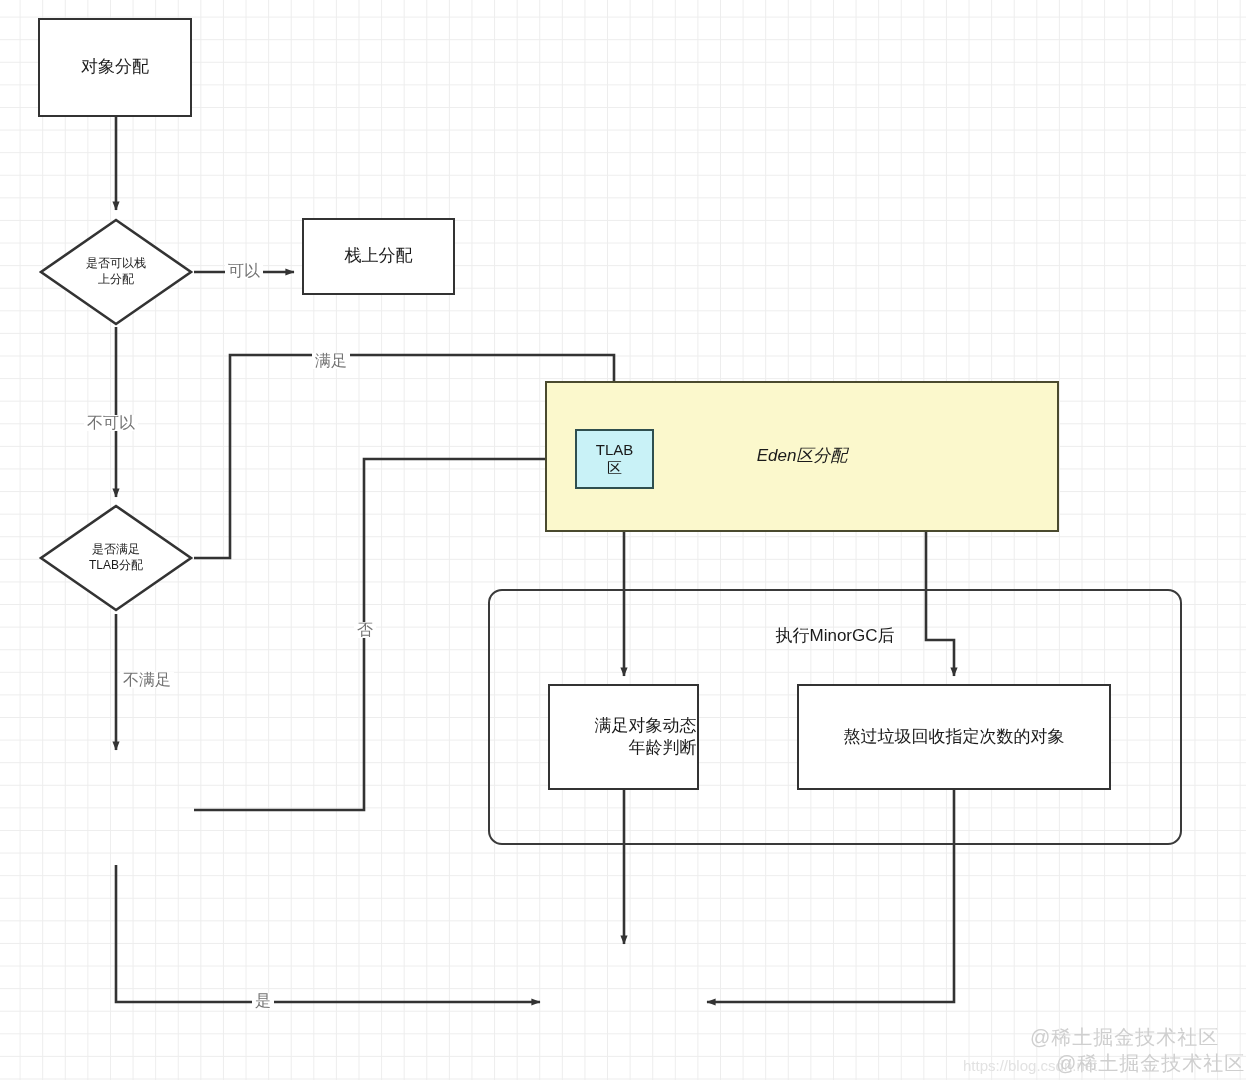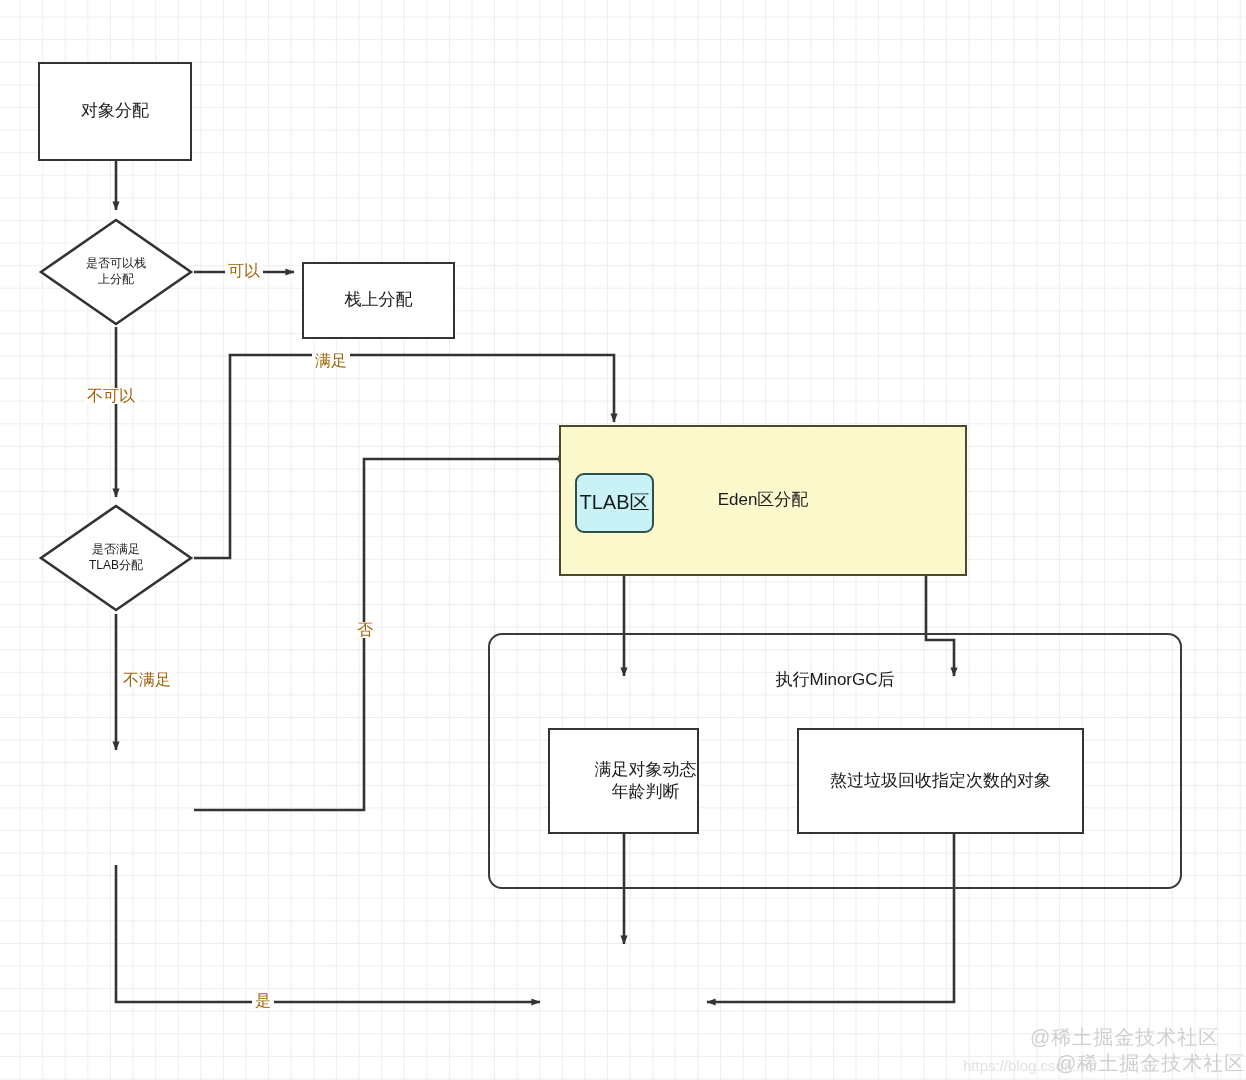--- a/index.html
+++ b/index.html
@@ -24,42 +24,41 @@
     left: 0; top: 0;
     width: 1246px; height: 1080px;
     pointer-events: none;
   }
   .node {
     position: absolute;
     box-sizing: border-box;
     display: flex;
     align-items: center;
     justify-content: center;
-    text-align: center;
+    text-align: right;
     color: #1a1a1a;
     line-height: 1.32;
-    margin-top: 44px;
   }
   .rect {
     border: 2.4px solid #333333;
     background: #ffffff;
     font-size: 17px;
   }
   .eden {
     border: 2.4px solid #4a4a2e;
     background: #fbf8cc;
     font-size: 17px;
     justify-content: center;
   }
   .tlab {
     border: 2.4px solid #2f4f4f;
     background: #c9f2f7;
-    border-radius: 9px;
-    font-size: 20px;
-    flex-direction: row;
+    border-radius: 0;
+    font-size: 15px;
+    flex-direction: column;
     line-height: 1.18;
   }
   .container-round {
     border: 2.4px solid #3a3a3a;
     background: transparent;
     border-radius: 14px;
     align-items: flex-start;
     justify-content: center;
     font-size: 17px;
     padding-top: 34px;
@@ -81,21 +80,21 @@
     justify-content: center;
     text-align: center;
     font-size: 12px;
     color: #1a1a1a;
     line-height: 1.3;
     pointer-events: none;
   }
   .edge-label {
     position: absolute;
     font-size: 16px;
-    color: #a16207;
+    color: #737373;
     background: #ffffff;
     padding: 0 3px;
     white-space: nowrap;
     line-height: 1;
   }
   .watermark {
     position: absolute;
     color: #cfcfcf;
     font-size: 20px;
     white-space: nowrap;
@@ -159,41 +158,41 @@
 
   <div class="diamond-wrap" style="left:38px; top:503px; width:156px; height:110px;">
     <svg width="156" height="110" viewBox="0 0 156 110" xmlns="http://www.w3.org/2000/svg">
       <polygon points="78,3 153,55 78,107 3,55" fill="#ffffff" stroke="#333333" stroke-width="2.6"></polygon>
     </svg>
     <div class="diamond-label" style="white-space:pre-line;">是否满足
 TLAB分配</div>
   </div>
 
 
-  <div class="node eden" style="left:559px; top:381px; width:408px; height:151px;">
+  <div class="node eden" style="left:545px; top:381px; width:514px; height:151px;font-style:italic;">
     <span>Eden区分配</span>
   </div>
 
   <div class="node tlab" style="left:575px; top:429px; width:79px; height:60px;">
     <span>TLAB</span>
     <span>区</span>
   </div>
 
   <div class="node container-round" style="left:488px; top:589px; width:694px; height:256px;">
     <span>执行MinorGC后</span>
   </div>
 
   <div class="node rect" style="left:548px; top:684px; width:151px; height:106px; white-space:pre-line;padding-left:44px;">满足对象动态
 年龄判断</div>
 
-  <div class="node rect" style="left:797px; top:684px; width:287px; height:106px;">熬过垃圾回收指定次数的对象</div>
+  <div class="node rect" style="left:797px; top:684px; width:314px; height:106px;">熬过垃圾回收指定次数的对象</div>
 
 
   <div class="edge-label" style="left:225px; top:263px;">可以</div>
-  <div class="edge-label" style="left:84px; top:388px;">不可以</div>
+  <div class="edge-label" style="left:84px; top:415px;">不可以</div>
   <div class="edge-label" style="left:312px; top:353px;">满足</div>
   <div class="edge-label" style="left:84px; top:672px;margin-left:36px;">不满足</div>
   <div class="edge-label" style="left:354px; top:622px;">否</div>
   <div class="edge-label" style="left:252px; top:993px;">是</div>
 
   <div class="watermark-url" style="left:963px; top:1047px;margin-top:10px;">https://blog.csdn.net</div>
   <div class="watermark" style="left:1030px; top:1024px;">@稀土掘金技术社区</div>
   <div class="watermark" style="left:1056px; top:1050px;">@稀土掘金技术社区</div>
 
 </div>

